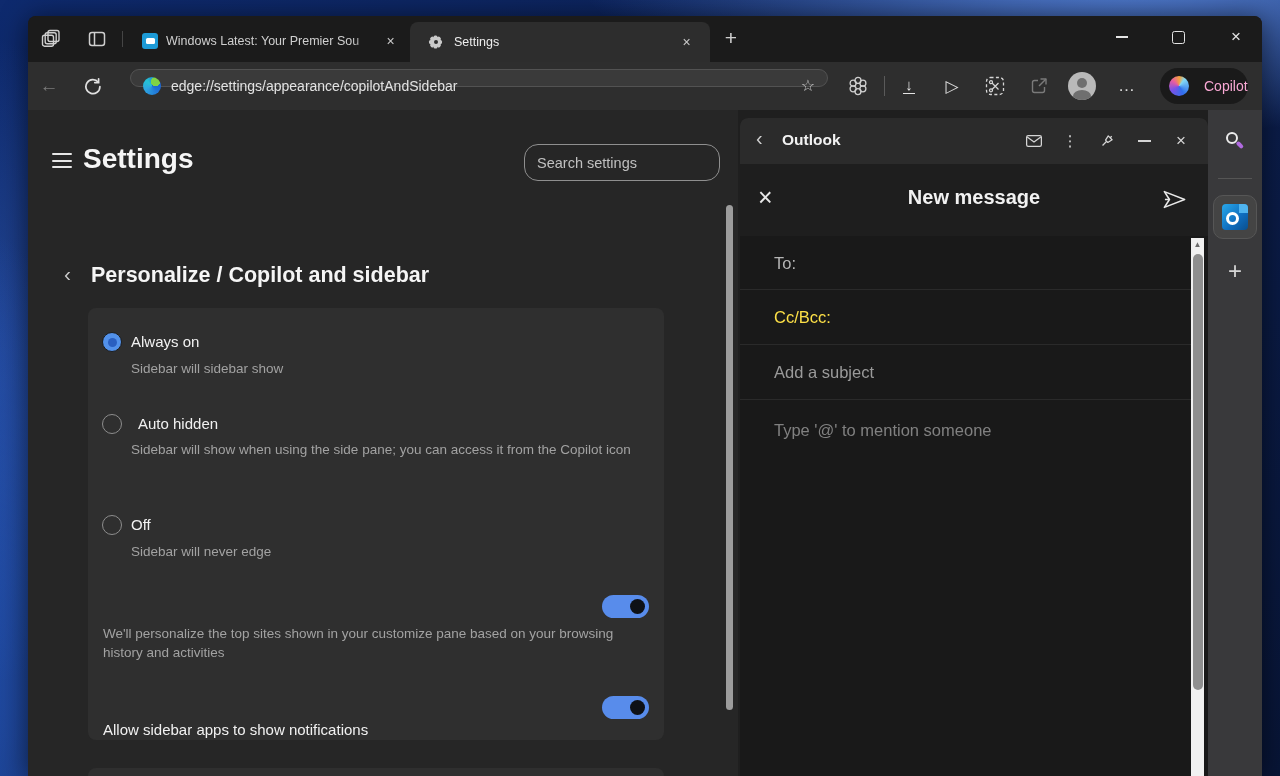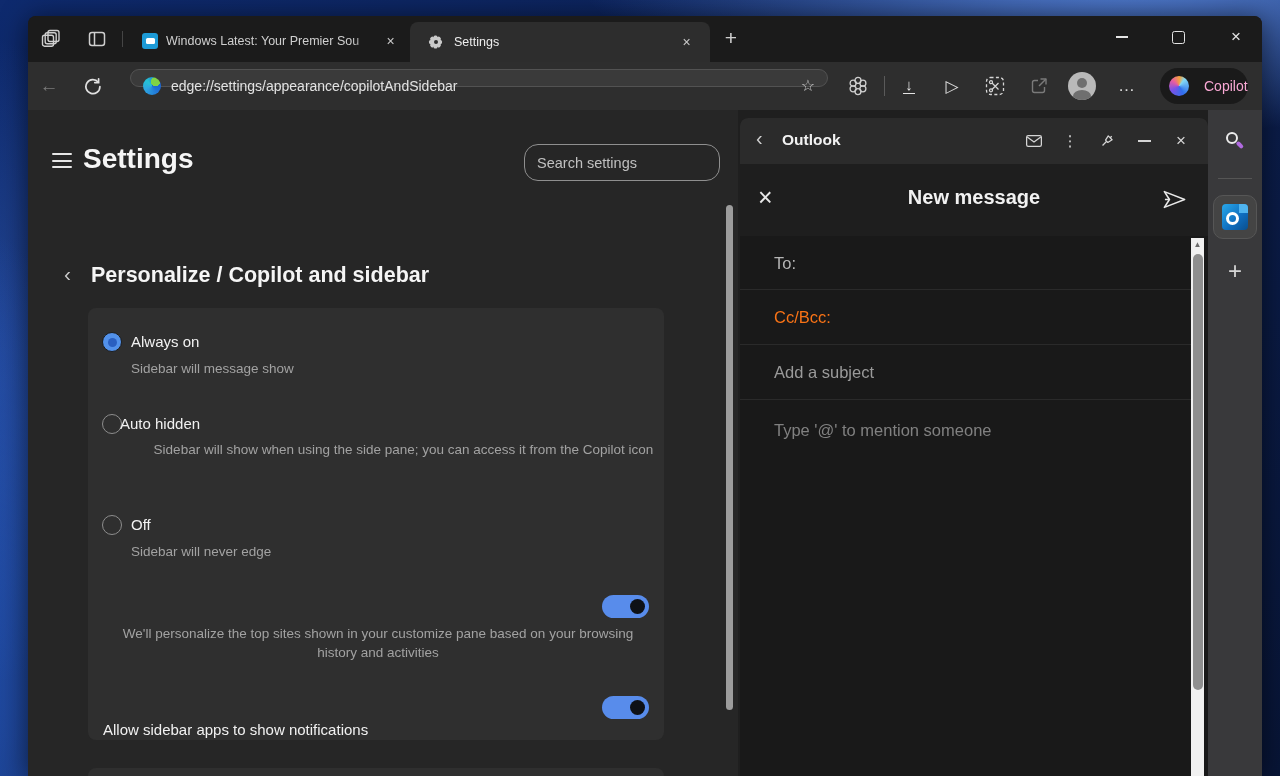--- a/index.html
+++ b/index.html
@@ -81,21 +81,21 @@
   .hamb i{display:block;width:20px;height:2px;background:#e6e6e6;margin:0 0 4.5px 0;border-radius:1px;}
   .s-title{position:absolute;left:55px;top:33px;font-size:28px;font-weight:bold;color:#f5f5f5;}
   .searchbox{position:absolute;left:496px;top:34px;width:196px;height:37px;border:1px solid #8f8f8f;
     border-radius:14px;box-sizing:border-box;background:transparent;}
   .searchbox input{width:100%;height:100%;background:transparent;border:none;outline:none;
     padding:0 12px;font-size:14.5px;color:#e0e0e0;font-family:"Liberation Sans",sans-serif;}
   .searchbox input::placeholder{color:#c0c0c0;}
   .s-scroll{position:absolute;left:698px;top:95px;width:7px;height:505px;background:#9c9c9c;border-radius:4px;}
   .bc-back{position:absolute;left:36px;top:152px;font-size:21px;color:#c9c9c9;}
   .bc-label{position:absolute;left:63px;top:153px;font-size:21.5px;font-weight:bold;color:#f5f5f5;}
-  .card{position:absolute;left:60px;top:198px;width:576px;height:432px;background:#2f2f2f;border-radius:8px;text-align:center;}
+  .card{position:absolute;left:60px;top:198px;width:576px;height:432px;background:#2f2f2f;border-radius:8px;}
   .card2{position:absolute;left:60px;top:658px;width:576px;height:12px;background:#2f2f2f;border-radius:8px 8px 0 0;}
   .radio{position:absolute;width:20px;height:20px;border-radius:50%;box-sizing:border-box;border:1.6px solid #8d8d8d;}
   .radio.sel{border:1px solid #1c1c1c;background:#5291ea;}
   .radio.sel::after{content:"";position:absolute;inset:4.5px;border-radius:50%;background:#2a5fc0;}
   .optlbl{position:absolute;font-size:15px;color:#f1f1f1;}
   .optdesc{position:absolute;font-size:13.5px;color:#a2a2a2;line-height:19px;}
   .toggle{position:absolute;width:47px;height:23px;border-radius:12px;background:#588ceb;}
   .toggle::after{content:"";position:absolute;right:4px;top:4px;width:15px;height:15px;border-radius:50%;background:#0e1116;}
   
   .panel{position:absolute;left:712px;top:102px;width:468px;height:658px;background:#191919;
@@ -107,21 +107,21 @@
   .p-env{left:284px;} .p-dots{left:320px;font-size:15px;} .p-pin{left:357px;}
   .p-min{left:394px;} .p-min i{display:block;width:13px;height:1.6px;background:#d5d5d5;}
   .p-close{left:431px;font-size:17px;}
   .c-head{position:absolute;left:0;top:46px;width:100%;height:72px;background:#1e1e1e;}
   .c-close{position:absolute;left:18px;top:19px;font-size:25px;font-weight:normal;color:#e8e8e8;}
   .c-title{position:absolute;left:0;right:0;top:22px;text-align:center;font-size:20px;font-weight:bold;color:#f2f2f2;}
   .c-send{position:absolute;right:20px;top:22px;}
   .c-row{position:absolute;left:0;width:451px;border-bottom:1px solid #2a2a2a;box-sizing:border-box;}
   .c-row .c-lbl{position:absolute;left:18px;top:0;line-height:54px;font-size:16.5px;margin-left:16px;}
   .r-to{top:118px;height:54px;}  .r-to .c-lbl{color:#b5b5b5;}
-  .r-cc{top:172px;height:55px;}  .r-cc .c-lbl{color:#f97316;}
+  .r-cc{top:172px;height:55px;}  .r-cc .c-lbl{color:#fde047;}
   .r-sub{top:227px;height:55px;} .r-sub .c-lbl{color:#9a9a9a;}
   .r-body{top:282px;height:60px;border-bottom:none;} .r-body .c-lbl{color:#808080;line-height:60px;}
   .p-track{position:absolute;left:451px;top:120px;width:13px;bottom:0;background:#f1f1f1;}
   .p-up{position:absolute;left:451px;top:122px;width:13px;text-align:center;font-size:8px;color:#6a6a6a;}
   .p-thumb{position:absolute;left:452.5px;top:136px;width:10px;height:436px;background:#8f8f8f;border-radius:5px;}
   
   .appbar{position:absolute;left:1180px;top:94px;width:54px;bottom:0;background:#39393b;}
   .ab-search{position:absolute;left:18px;top:22px;width:18px;height:18px;}
   .ab-search .lens{position:absolute;left:0;top:0;width:12px;height:12px;border:2.2px solid #ececec;border-radius:50%;box-sizing:border-box;}
   .ab-search .hdl{position:absolute;left:10px;top:11px;width:8px;height:3.5px;border-radius:2px;background:#b06ae0;transform:rotate(45deg);}
@@ -253,24 +253,24 @@
       <input placeholder="Search settings" style="">
     </div>
     <div class="s-scroll"></div>
 
     <div class="bc-back">‹</div>
     <div class="bc-label">Personalize / Copilot and sidebar</div>
 
     <div class="card">
       <span class="radio sel" style="left:14px;top:24px"></span>
       <span class="optlbl" style="left:43px;top:25px">Always on</span>
-      <span class="optdesc" style="left:43px;top:51px">Sidebar will message show</span>
+      <span class="optdesc" style="left:43px;top:51px">Sidebar will sidebar show</span>
 
       <span class="radio" style="left:14px;top:106px"></span>
-      <span class="optlbl" style="left:32px;top:107px">Auto hidden</span>
+      <span class="optlbl" style="left:50px;top:107px">Auto hidden</span>
       <span class="optdesc" style="left:43px;top:132px;width:545px">Sidebar will show when using the side pane; you can access it from the Copilot icon</span>
 
       <span class="radio" style="left:14px;top:207px"></span>
       <span class="optlbl" style="left:43px;top:208px">Off</span>
       <span class="optdesc" style="left:43px;top:234px">Sidebar will never edge</span>
 
       <span class="toggle" style="left:514px;top:287px"></span>
       <span class="optdesc" style="left:15px;top:316px;width:550px">We'll personalize the top sites shown in your customize pane based on your browsing history and activities</span>
 
       <span class="optlbl" style="left:15px;top:413px">Allow sidebar apps to show notifications</span>

